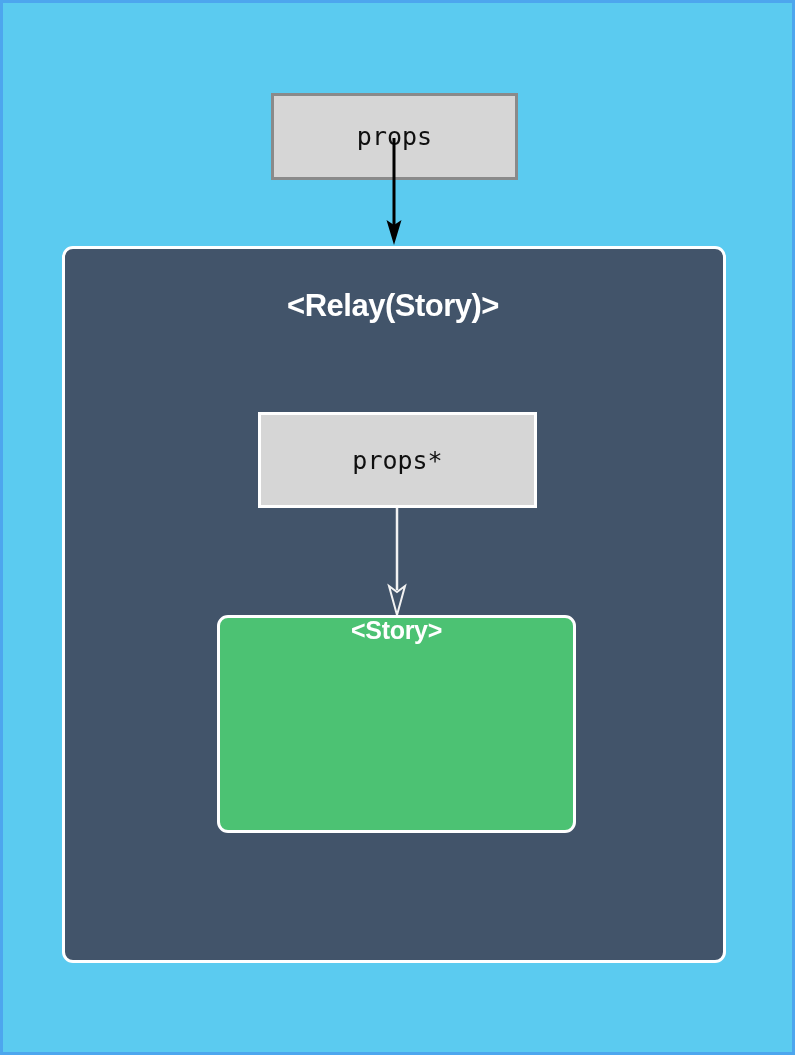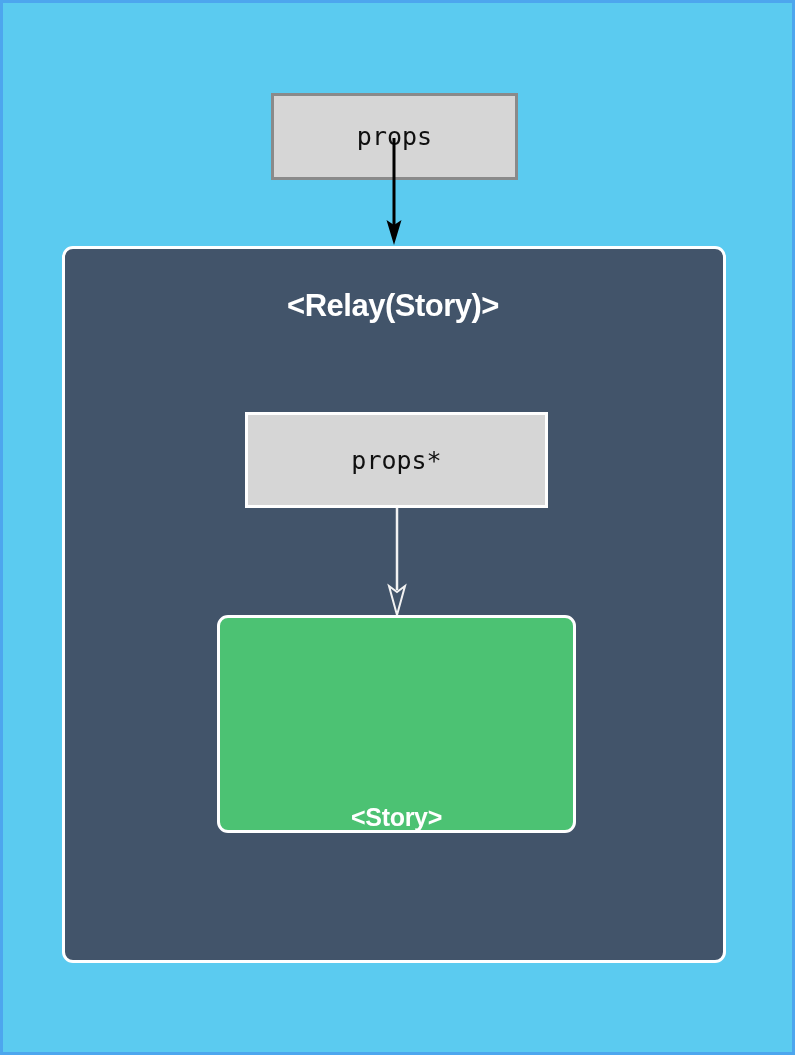--- a/index.html
+++ b/index.html
@@ -75,23 +75,23 @@
     font-weight: bold;
     font-size: 31px;
     color: #ffffff;
     line-height: 1;
     letter-spacing: -0.5px;
   }
 
   
   .props-box-inner {
     position: absolute;
-    left: 180px;
+    left: 193px;
     top: 163px;
-    width: 303px;
+    width: 279px;
     height: 96px;
     box-sizing: border-box;
     background: #d6d6d6;
     border: 3px solid #ffffff;
     display: flex;
     align-items: center;
     justify-content: center;
   }
 
   
@@ -108,21 +108,21 @@
     position: absolute;
     left: 152px;
     top: 366px;
     width: 359px;
     height: 218px;
     box-sizing: border-box;
     background: #4cc273;
     border: 3px solid #ffffff;
     border-radius: 11px;
     display: flex;
-    align-items: flex-end;
+    align-items: flex-start;
     justify-content: center;
   }
   .story-label {
     font-family: "Liberation Sans", sans-serif;
     font-weight: bold;
     font-size: 25px;
     color: #ffffff;
     line-height: 1;
     letter-spacing: -0.3px;
   }

